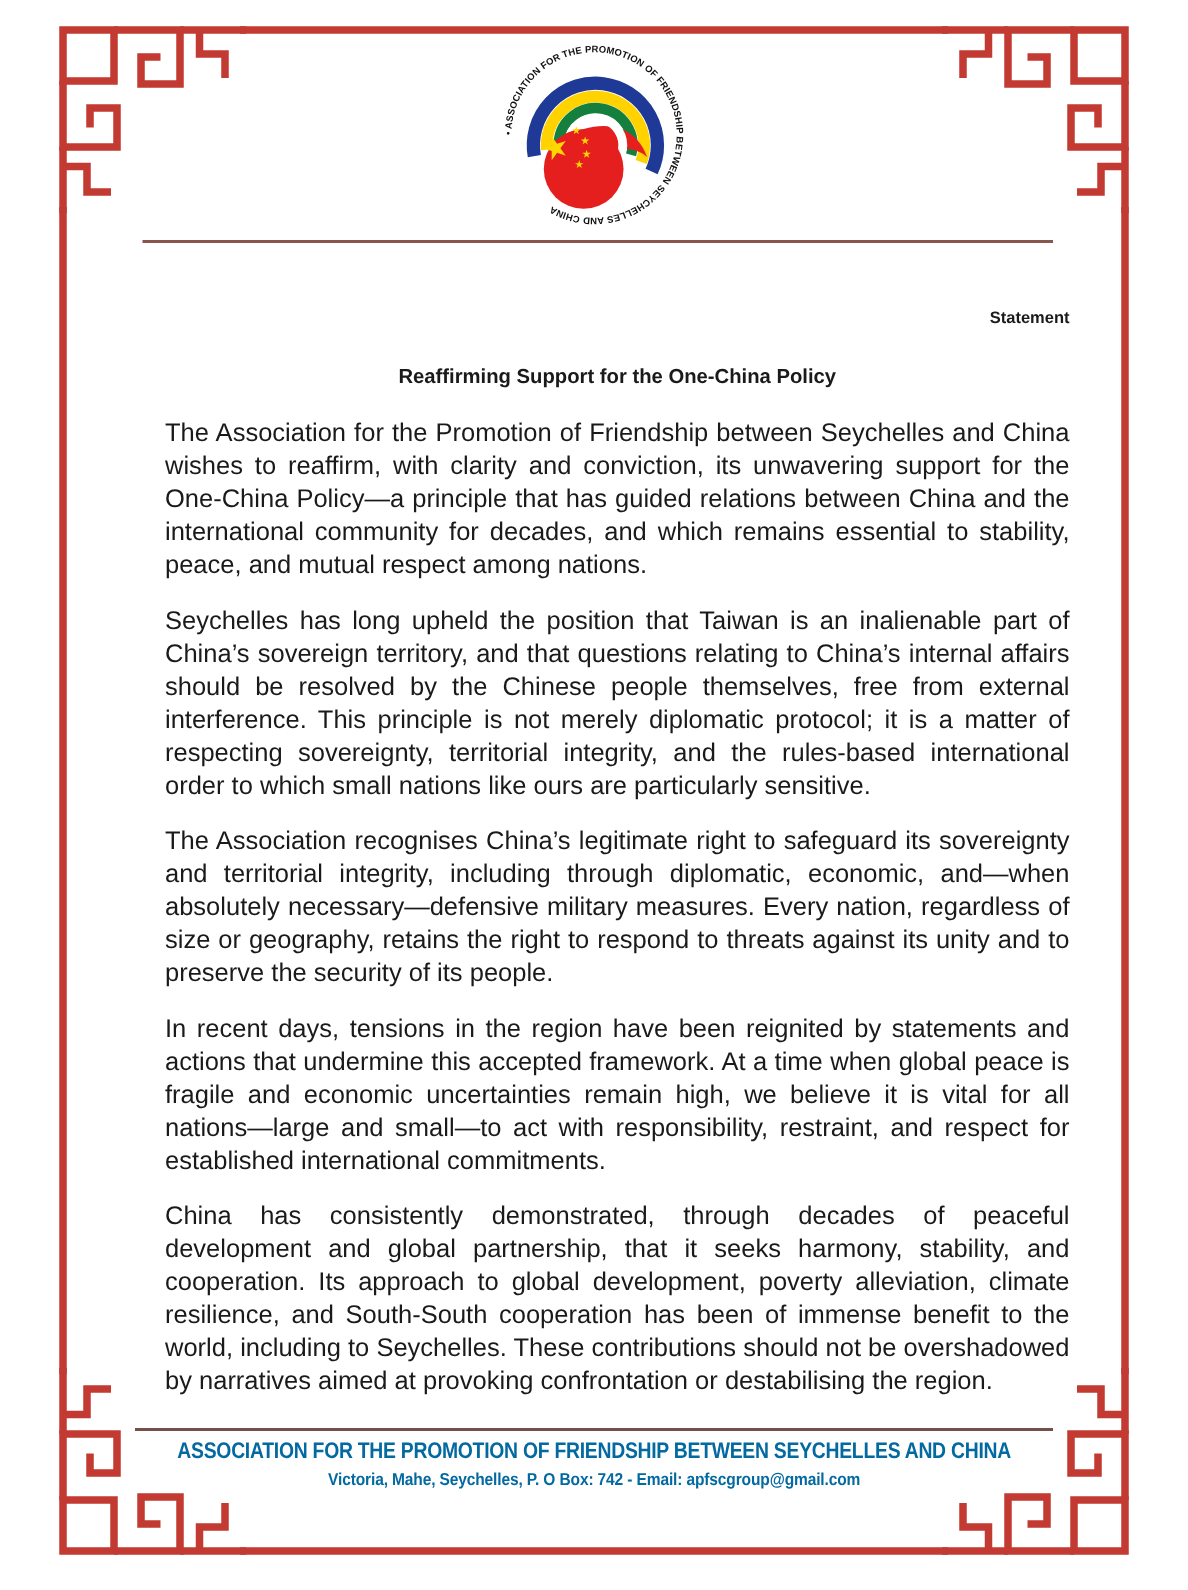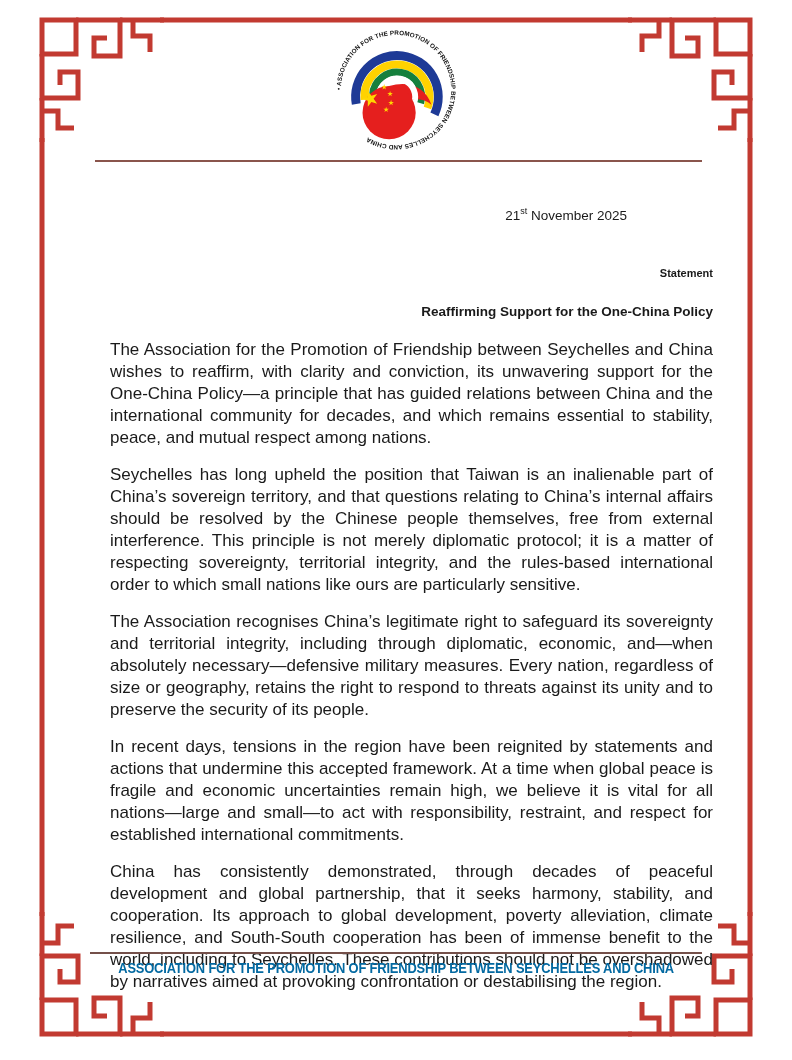--- a/index.html
+++ b/index.html
@@ -13,21 +13,21 @@
   .rule-footer{position:absolute;left:90px;top:952px;width:612px;height:2px;background:#74504a;}
   .content{position:absolute;left:110px;top:206px;width:603px;}
   .date-line{
     text-align:right;padding-right:86px;font-size:13.5px;margin:0 0 44px 0;
   }
   .date-line sup{font-size:9px;}
   .doc-title{
     text-align:right;font-weight:bold;font-size:11px;margin:0 0 25px 0;
   }
   .doc-subtitle{
-    text-align:right;font-weight:bold;font-size:13.5px;margin:0 0 20px 0;
+    text-align:center;font-weight:bold;font-size:13.5px;margin:0 0 20px 0;
   }
   .body-text p{
     margin:0 0 15px 0;font-size:17px;line-height:22px;text-align:justify;
   }
   .footer{
     position:absolute;left:0;top:960px;width:792px;text-align:center;color:#0369a1;
   }
   .footer .org{
     display:inline-block;font-weight:bold;font-size:15px;letter-spacing:-0.2px;
     transform:scaleX(0.86);transform-origin:center;white-space:nowrap;margin-bottom:3px;
@@ -88,33 +88,33 @@
       <use href="#star" transform="translate(55,85) scale(3)"></use>
     </g>
     <text font-size="6.4" font-weight="bold" fill="#111111" letter-spacing="0.1" font-family="Liberation Sans, sans-serif">
       <textPath href="#tcircle">• ASSOCIATION FOR THE PROMOTION OF FRIENDSHIP BETWEEN SEYCHELLES AND CHINA</textPath>
     </text>
   </svg>
 
   <div class="rule-logo"></div>
 
   <div class="content">
-    <p class="date-line"><span>21</span><sup>st</sup><span> November 2025</span></p>
 
     <h1 class="doc-title">Statement</h1>
     <h2 class="doc-subtitle">Reaffirming Support for the One-China Policy</h2>
 
     <div class="body-text">
       <p>The Association for the Promotion of Friendship between Seychelles and China wishes to reaffirm, with clarity and conviction, its unwavering support for the One-China Policy—a principle that has guided relations between China and the international community for decades, and which remains essential to stability, peace, and mutual respect among nations.</p>
       <p>Seychelles has long upheld the position that Taiwan is an inalienable part of China’s sovereign territory, and that questions relating to China’s internal affairs should be resolved by the Chinese people themselves, free from external interference. This principle is not merely diplomatic protocol; it is a matter of respecting sovereignty, territorial integrity, and the rules-based international order to which small nations like ours are particularly sensitive.</p>
       <p>The Association recognises China’s legitimate right to safeguard its sovereignty and territorial integrity, including through diplomatic, economic, and—when absolutely necessary—defensive military measures. Every nation, regardless of size or geography, retains the right to respond to threats against its unity and to preserve the security of its people.</p>
       <p>In recent days, tensions in the region have been reignited by statements and actions that undermine this accepted framework. At a time when global peace is fragile and economic uncertainties remain high, we believe it is vital for all nations—large and small—to act with responsibility, restraint, and respect for established international commitments.</p>
       <p>China has consistently demonstrated, through decades of peaceful development and global partnership, that it seeks harmony, stability, and cooperation. Its approach to global development, poverty alleviation, climate resilience, and South-South cooperation has been of immense benefit to the world, including to Seychelles. These contributions should not be overshadowed by narratives aimed at provoking confrontation or destabilising the region.</p>
     </div>
   </div>
 
   <div class="rule-footer"></div>
 
   <div class="footer">
     <div class="row"><span class="org">ASSOCIATION FOR THE PROMOTION OF FRIENDSHIP BETWEEN SEYCHELLES AND CHINA</span></div>
+    <div class="row"><span class="small-line">Victoria, Mahe, Seychelles, P. O Box: 742 - Email: apfscgroup@gmail.com</span></div>
   </div>
 
 </div>
 
 </body></html>

